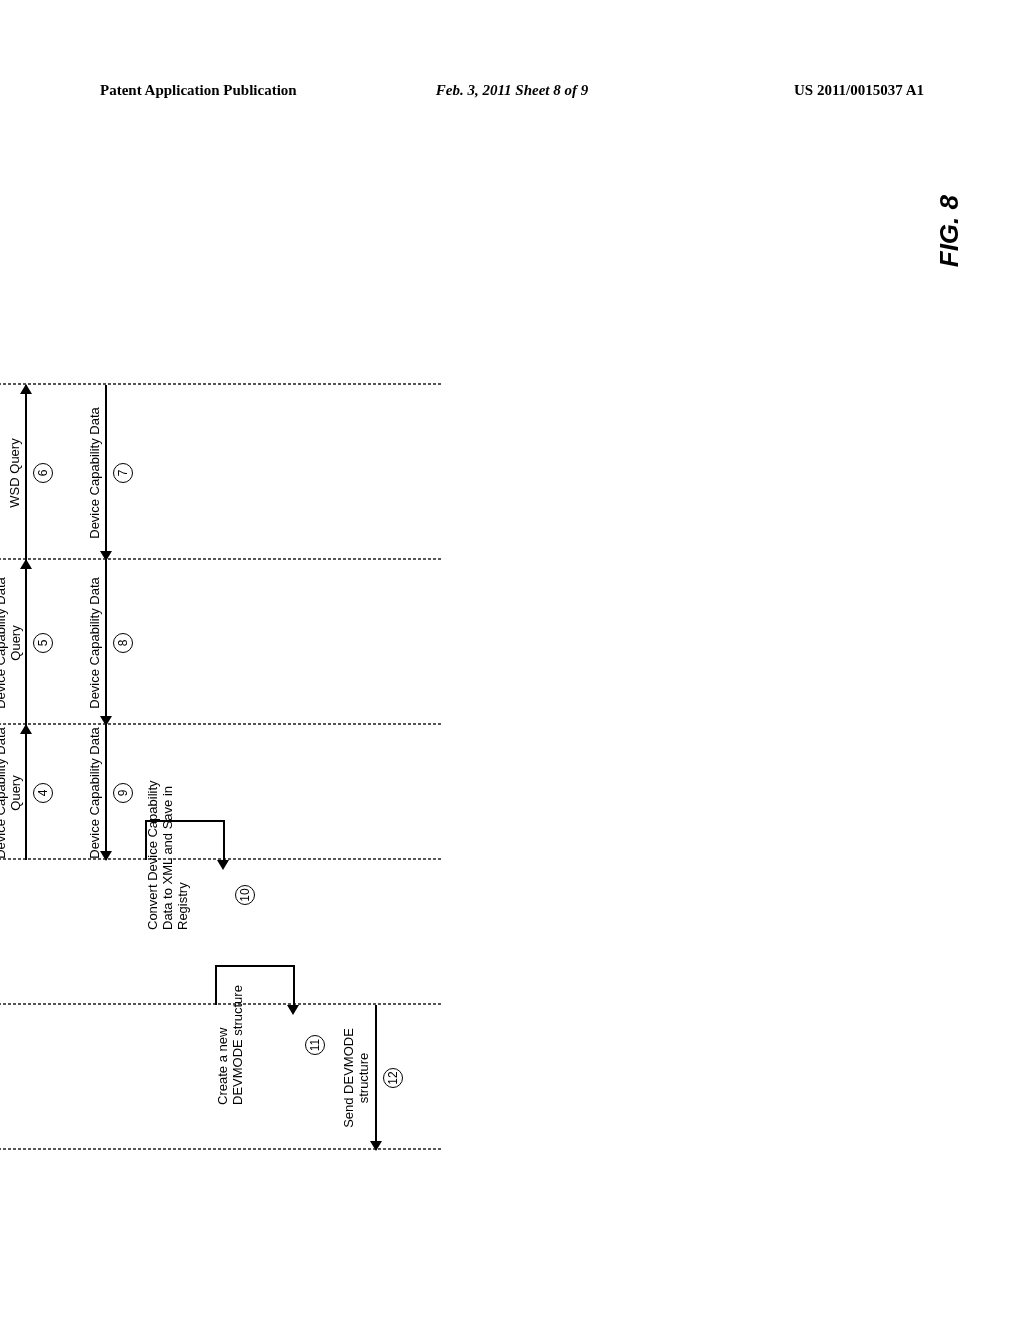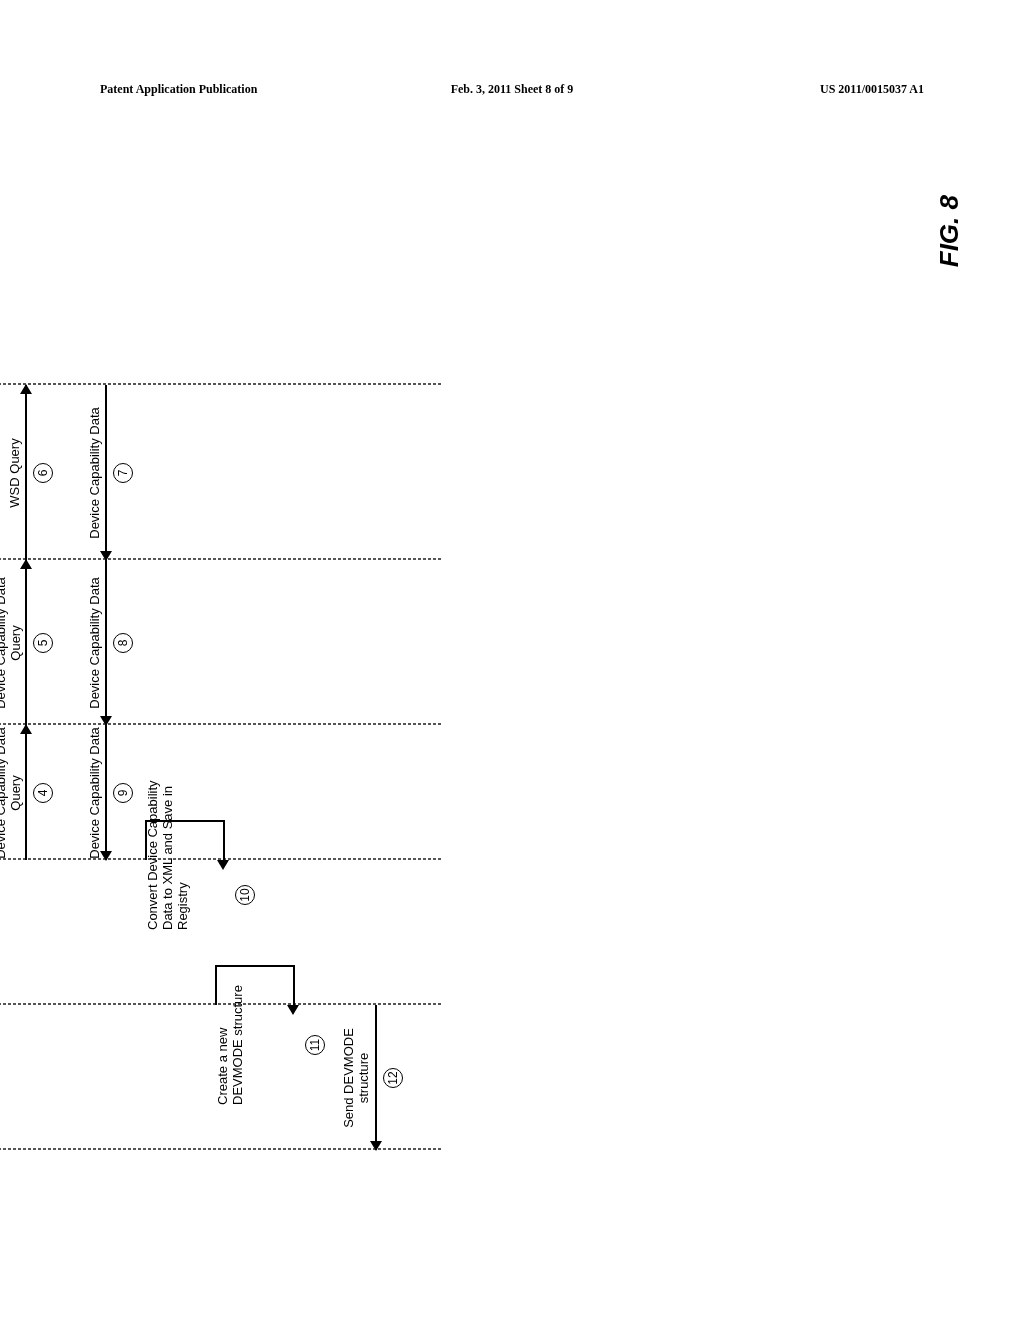--- a/index.html
+++ b/index.html
@@ -10,25 +10,25 @@
     font-family: "Times New Roman", serif;
     position: relative;
   }
   .page-header {
     position: absolute;
     top: 82px;
     left: 100px;
     right: 100px;
     display: flex;
     justify-content: space-between;
-    font-size: 12px;
+    font-size: 15px;
     font-weight: bold;
   }
   .page-header .left { }
-  .page-header .center { position: absolute; left: 50%; transform: translateX(-50%); }
+  .page-header .center { position: absolute; left: 50%; transform: translateX(-50%); font-style: italic; }
   .page-header .right { }
 
   .figure-area {
     position: absolute;
     top: 170px;
     left: 120px;
     width: 680px;
     height: 1030px;
     
     transform: rotate(-90deg);

